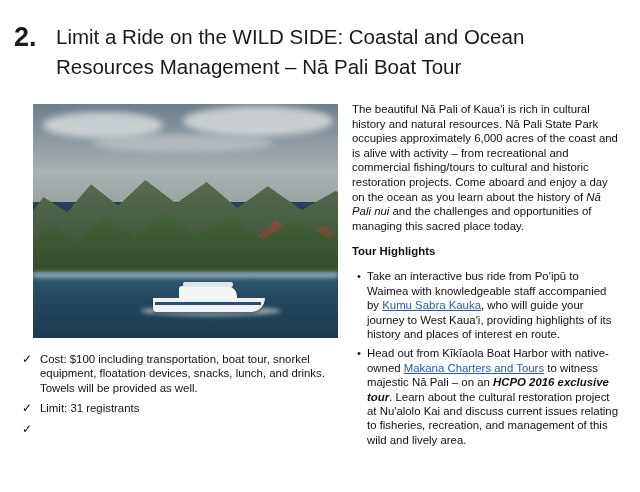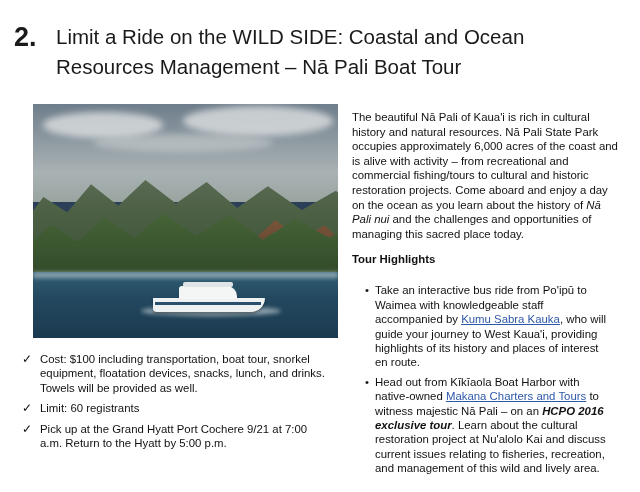--- a/index.html
+++ b/index.html
@@ -158,34 +158,34 @@
   .right-col {
     position: absolute;
     left: 352px;
     top: 98px;
     width: 270px;
   }
   .body-para {
     font-size: 11.4px;
     line-height: 14.6px;
     color: #111111;
-    margin: 12px 0 12px 0;
+    margin: 4px 0 12px 0;
     text-align: left;
   }
   .italic { font-style: italic; }
 
   .highlights-title {
     font-size: 11.4px;
     font-weight: bold;
-    margin: 0 0 18px 0;
+    margin: 0 0 12px 0;
     color: #111111;
   }
   ul.bullets {
     list-style: none;
-    margin: 12px;
+    margin: 4px;
     padding: 0;
   }
   ul.bullets > li {
     position: relative;
     padding-left: 11px;
     font-size: 11.4px;
     line-height: 14.4px;
     margin-bottom: 5px;
     color: #111111;
   }
@@ -267,21 +267,20 @@
     </ul>
   </div>
 
   <div class="checklist">
     <div class="check-item">
       <span class="check-mark">✓</span>
       <span>Cost: $100 including transportation, boat tour, snorkel equipment, floatation devices, snacks, lunch, and drinks. Towels will be provided as well.</span>
     </div>
     <div class="check-item">
       <span class="check-mark">✓</span>
-      <span>Limit: 60 registrants</span>
+      <span>Limit: 31 registrants</span>
     </div>
     <div class="check-item">
       <span class="check-mark">✓</span>
-      <span>Pick up at the Grand Hyatt Port Cochere 9/21 at 7:00 a.m. Return to the Hyatt by 5:00 p.m.</span>
     </div>
   </div>
 
 </div>
 
 </body></html>

